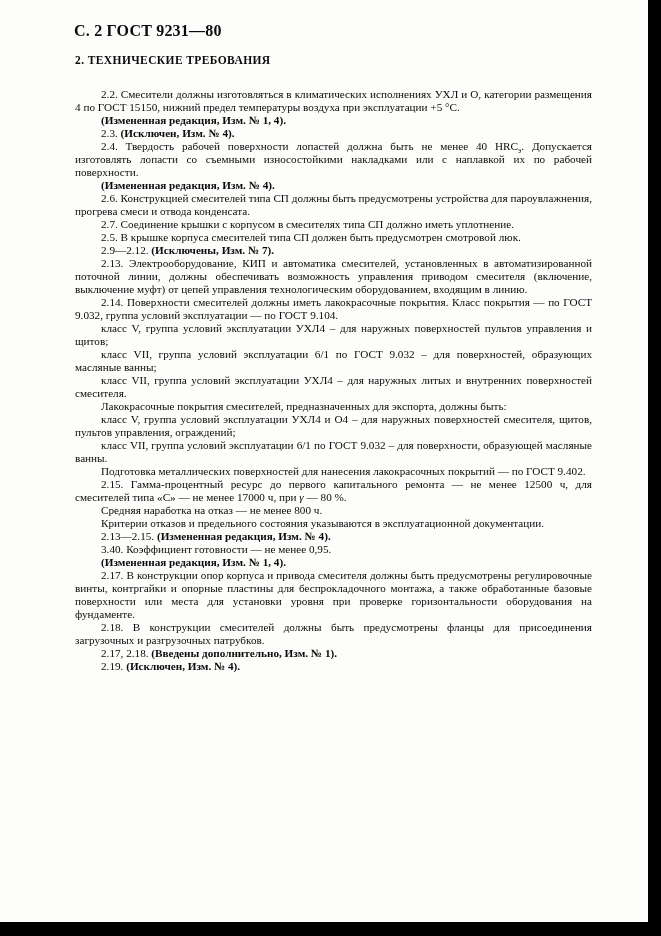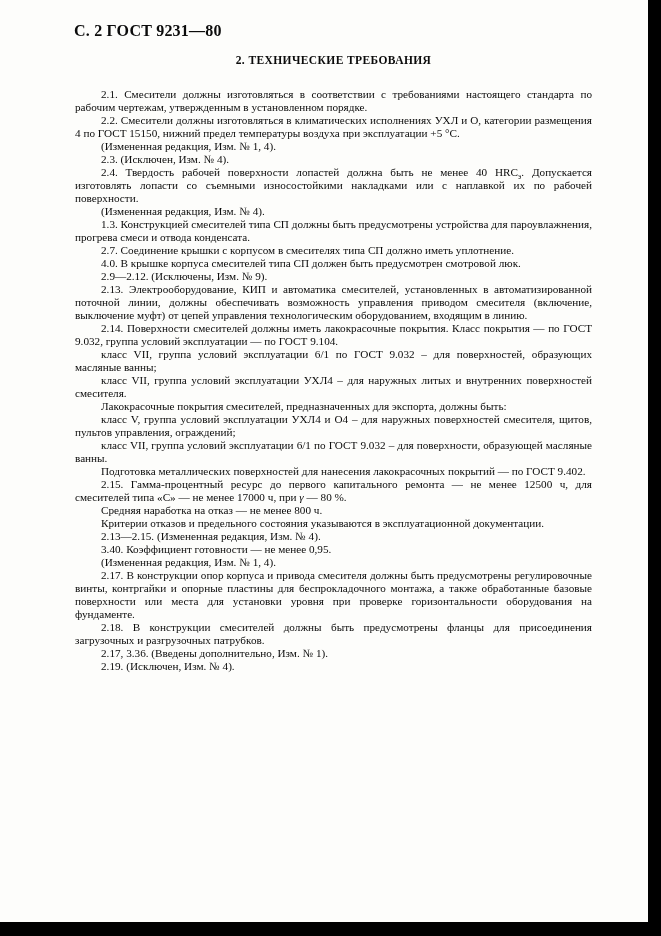--- a/index.html
+++ b/index.html
@@ -24,68 +24,67 @@
   }
   .running-header {
     position:absolute; top:22px; left:50px;
     font-size:16px; font-weight:bold;
     letter-spacing:0.2px;
     white-space:nowrap;
     margin-left:24px;
   }
   .section-title {
     position:absolute; top:54px; left:75px; width:517px;
-    text-align:center;
     font-size:11.5px; font-weight:bold;
     letter-spacing:0.4px;
   }
   .doc-body {
     position:absolute; top:88px; left:75px; width:517px;
     font-size:11.2px; line-height:13px;
     text-align:justify;
   }
   .para { text-indent:26px; margin:0; }
-  .bold { font-weight:normal; }
+  .bold { font-weight:bold; }
   .italic { font-style:italic; }
   .doc-body sub { font-size:7.5px; line-height:0; }
 </style>
 </head>
 <body>
 
 <div class="page">
   <div class="running-header">С. 2 ГОСТ 9231—80</div>
 
   <div class="section-title">2. ТЕХНИЧЕСКИЕ ТРЕБОВАНИЯ</div>
 
   <div class="doc-body">
-      <p class="para"><span>2.1. Смесители должны изготовляться в соответствии с требованиями настоящего стандарта по рабочим чертежам, утвержденным в установленном порядке.</span></p>
       <p class="para"><span>2.2. Смесители должны изготовляться в климатических исполнениях УХЛ и О, категории размещения 4 по ГОСТ 15150, нижний предел температуры воздуха при эксплуатации +5 °С.</span></p>
       <p class="para"><span class="bold">(Измененная редакция, Изм. № 1, 4).</span></p>
       <p class="para"><span>2.3. </span><span class="bold">(Исключен, Изм. № 4).</span></p>
       <p class="para"><span>2.4. Твердость рабочей поверхности лопастей должна быть не менее 40 HRC</span><sub>э</sub><span>. Допускается изготовлять лопасти со съемными износостойкими накладками или с наплавкой их по рабочей поверхности.</span></p>
       <p class="para"><span class="bold">(Измененная редакция, Изм. № 4).</span></p>
-      <p class="para"><span>1.3. Конструкцией смесителей типа СП должны быть предусмотрены устройства для пароувлажнения, прогрева смеси и отвода конденсата.</span></p>
+      <p class="para"><span>2.6. Конструкцией смесителей типа СП должны быть предусмотрены устройства для пароувлажнения, прогрева смеси и отвода конденсата.</span></p>
       <p class="para"><span>2.7. Соединение крышки с корпусом в смесителях типа СП должно иметь уплотнение.</span></p>
-      <p class="para"><span>4.0. В крышке корпуса смесителей типа СП должен быть предусмотрен смотровой люк.</span></p>
-      <p class="para"><span>2.9—2.12. </span><span class="bold">(Исключены, Изм. № 9).</span></p>
+      <p class="para"><span>2.5. В крышке корпуса смесителей типа СП должен быть предусмотрен смотровой люк.</span></p>
+      <p class="para"><span>2.9—2.12. </span><span class="bold">(Исключены, Изм. № 7).</span></p>
       <p class="para"><span>2.13. Электрооборудование, КИП и автоматика смесителей, установленных в автоматизированной поточной линии, должны обеспечивать возможность управления приводом смесителя (включение, выключение муфт) от цепей управления технологическим оборудованием, входящим в линию.</span></p>
       <p class="para"><span>2.14. Поверхности смесителей должны иметь лакокрасочные покрытия. Класс покрытия — по ГОСТ 9.032, группа условий эксплуатации — по ГОСТ 9.104.</span></p>
+      <p class="para"><span>класс V, группа условий эксплуатации УХЛ4 – для наружных поверхностей пультов управления и щитов;</span></p>
       <p class="para"><span>класс VII, группа условий эксплуатации 6/1 по ГОСТ 9.032 – для поверхностей, образующих масляные ванны;</span></p>
       <p class="para"><span>класс VII, группа условий эксплуатации УХЛ4 – для наружных литых и внутренних поверхностей смесителя.</span></p>
       <p class="para"><span>Лакокрасочные покрытия смесителей, предназначенных для экспорта, должны быть:</span></p>
       <p class="para"><span>класс V, группа условий эксплуатации УХЛ4 и О4 – для наружных поверхностей смесителя, щитов, пультов управления, ограждений;</span></p>
       <p class="para"><span>класс VII, группа условий эксплуатации 6/1 по ГОСТ 9.032 – для поверхности, образующей масляные ванны.</span></p>
       <p class="para"><span>Подготовка металлических поверхностей для нанесения лакокрасочных покрытий — по ГОСТ 9.402.</span></p>
       <p class="para"><span>2.15. Гамма-процентный ресурс до первого капитального ремонта — не менее 12500 ч, для смесителей типа «С» — не менее 17000 ч, при </span><span class="italic">γ</span><span> — 80 %.</span></p>
       <p class="para"><span>Средняя наработка на отказ — не менее 800 ч.</span></p>
       <p class="para"><span>Критерии отказов и предельного состояния указываются в эксплуатационной документации.</span></p>
       <p class="para"><span>2.13—2.15. </span><span class="bold">(Измененная редакция, Изм. № 4).</span></p>
       <p class="para"><span>3.40. Коэффициент готовности — не менее 0,95.</span></p>
       <p class="para"><span class="bold">(Измененная редакция, Изм. № 1, 4).</span></p>
       <p class="para"><span>2.17. В конструкции опор корпуса и привода смесителя должны быть предусмотрены регулировочные винты, контргайки и опорные пластины для беспрокладочного монтажа, а также обработанные базовые поверхности или места для установки уровня при проверке горизонтальности оборудования на фундаменте.</span></p>
       <p class="para"><span>2.18. В конструкции смесителей должны быть предусмотрены фланцы для присоединения загрузочных и разгрузочных патрубков.</span></p>
-      <p class="para"><span>2.17, 3.36. </span><span class="bold">(Введены дополнительно, Изм. № 1).</span></p>
+      <p class="para"><span>2.17, 2.18. </span><span class="bold">(Введены дополнительно, Изм. № 1).</span></p>
       <p class="para"><span>2.19. </span><span class="bold">(Исключен, Изм. № 4).</span></p>
     </div>
 
   <div class="scan-edge-right"></div>
   <div class="scan-edge-bottom"></div>
 </div>
 
 </body></html>

